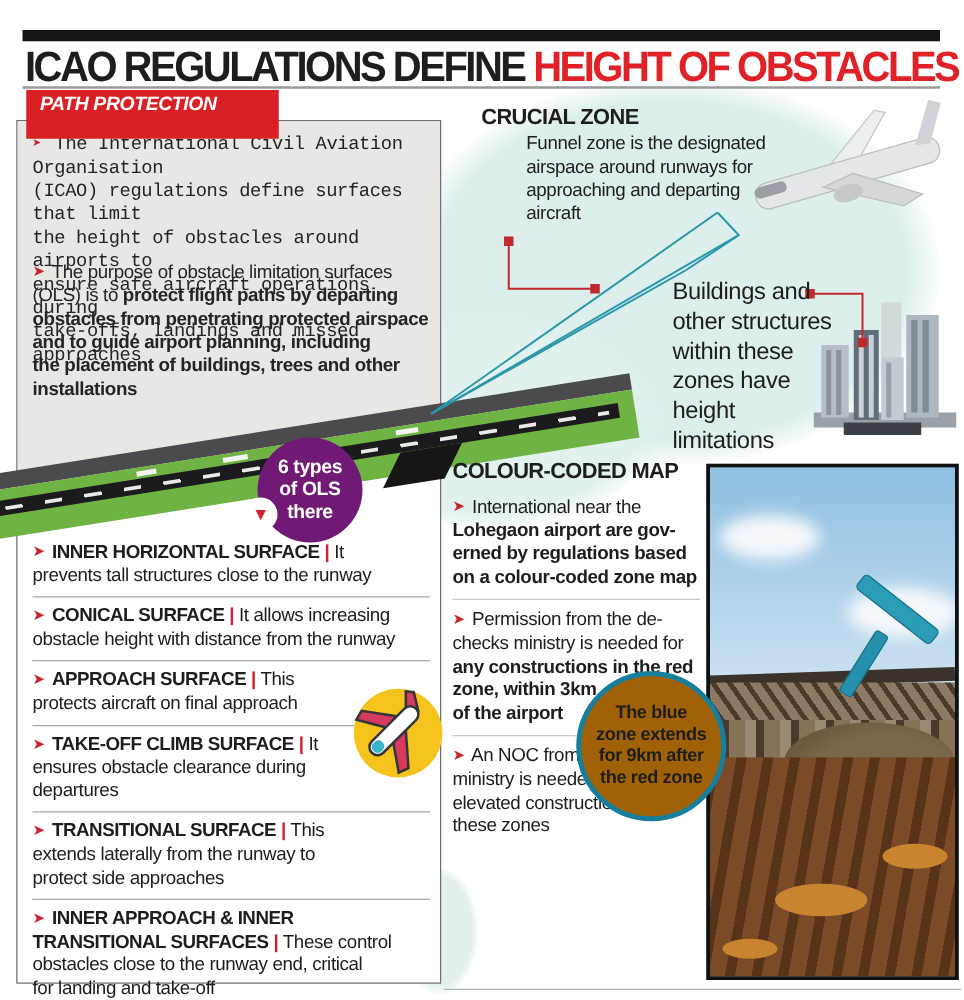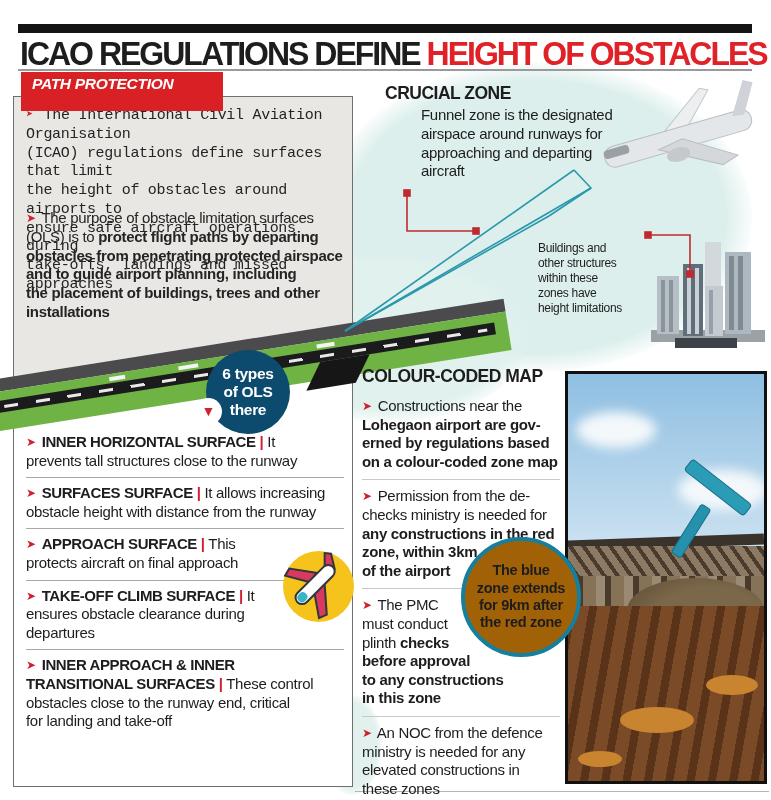--- a/index.html
+++ b/index.html
@@ -56,33 +56,33 @@
   .strip:after { content:''; position:absolute; left:8px; right:8px; top:5px; height:2.5px;
     background:repeating-linear-gradient(90deg,#e9e9e9 0 14px, transparent 14px 32px); }
   .tmark { position:absolute; height:4px; background:#f4f4f4; top:16px; }
   .tm1 { left:120px; width:16px; } .tm2 { left:190px; width:20px; }
   .tm3 { left:265px; width:16px; top:37px; } .tm4 { left:330px; width:18px; }
   .shed { position:absolute; left:322px; top:34px; width:50px; height:26px; background:#161616;
     transform:skewX(-35deg); }
 
   
   .ols-circle { left:206px; top:350px; width:84px; height:84px; border-radius:50%;
-    background:#0c4a6e; color:#fff; z-index:6; text-align:center; font-weight:700;
+    background:#701a75; color:#fff; z-index:6; text-align:center; font-weight:700;
     font-size:15.5px; line-height:1.17; letter-spacing:-0.3px; display:flex;
     align-items:center; justify-content:center; }
   .ols-disc { left:195px; top:398px; width:27px; height:27px; border-radius:50%;
     background:#ffffff; z-index:7; text-align:center; line-height:27px;
     color:#d7212a; font-size:14px; }
 
   
   .crucial-heading { left:385px; top:83px; font-size:17.5px; font-weight:700;
     letter-spacing:-0.5px; z-index:4; }
   .crucial-body { left:385px; top:106px; width:220px; font-size:15px; line-height:1.25;
     letter-spacing:-0.3px; z-index:4;margin-left:36px; }
-  .buildings-note { left:538px; top:241px; width:130px; font-size:12px; line-height:1.25;
+  .buildings-note { left:538px; top:222px; width:130px; font-size:19px; line-height:1.25;
     letter-spacing:-0.3px; z-index:4; }
 
   svg.overlay { position:absolute; left:0; top:0; z-index:3; pointer-events:none; }
   .illus { z-index:1; }
 
   
   .plane-badge { left:283px; top:551px; width:71px; height:71px; z-index:5; }
   .plane-badge .disc { position:absolute; left:0; top:0; width:100%; height:100%;
     border-radius:50%; background:#f6c31d; }
   .plane-badge svg { position:absolute; left:-8px; top:-8px; overflow:visible; }
@@ -158,27 +158,30 @@
     <div class="para para2"><span class="arrow">➤</span> <span class="pl">The purpose of obstacle limitation surfaces
 (OLS) is to </span><b class="pl">protect flight paths by departing
 obstacles from penetrating protected airspace
 and to guide airport planning, including
 the placement of buildings, trees and other
 installations</b></div>
 
     <div class="surface-list">
       <div class="surface-item"><span class="arrow">➤</span> <b class="pl">INNER HORIZONTAL SURFACE</b> <span class="bar">|</span> <span class="pl">It
 prevents tall structures close to the runway</span></div>
-      <div class="surface-item"><span class="arrow">➤</span> <b class="pl">SURFACES SURFACE</b> <span class="bar">|</span> <span class="pl">It allows increasing
+      <div class="surface-item"><span class="arrow">➤</span> <b class="pl">CONICAL SURFACE</b> <span class="bar">|</span> <span class="pl">It allows increasing
 obstacle height with distance from the runway</span></div>
       <div class="surface-item"><span class="arrow">➤</span> <b class="pl">APPROACH SURFACE</b> <span class="bar">|</span> <span class="pl">This
 protects aircraft on final approach</span></div>
       <div class="surface-item"><span class="arrow">➤</span> <b class="pl">TAKE-OFF CLIMB SURFACE</b> <span class="bar">|</span> <span class="pl">It
 ensures obstacle clearance during
 departures</span></div>
+      <div class="surface-item"><span class="arrow">➤</span> <b class="pl">TRANSITIONAL SURFACE</b> <span class="bar">|</span> <span class="pl">This
+extends laterally from the runway to
+protect side approaches</span></div>
       <div class="surface-item"><span class="arrow">➤</span> <b class="pl">INNER APPROACH &amp; INNER
 TRANSITIONAL SURFACES</b> <span class="bar">|</span> <span class="pl">These control
 obstacles close to the runway end, critical
 for landing and take-off</span></div>
     </div>
   </div>
 
   <div class="runway abs">
     <div class="road"></div>
     <div class="grass"></div>
@@ -263,35 +266,29 @@
         <polygon points="42,36 28,12 36,10 52,32" fill="#d8395f" stroke="#32363c" stroke-width="2"></polygon>
         <polygon points="62,34 72,24 76,29 68,42" fill="#d8395f" stroke="#32363c" stroke-width="2"></polygon>
         <rect x="18" y="33" width="50" height="13" rx="6.5" fill="#ffffff" stroke="#32363c" stroke-width="2"></rect>
         <rect x="20" y="35" width="10" height="9" rx="4" fill="#3ab4c9"></rect>
       </g>
     </svg>
   </div>
 
   <div class="map-heading abs">COLOUR-CODED MAP</div>
   <div class="map-col abs">
-    <div class="map-bullet"><span class="arrow">➤</span> <span class="pl">Constructions near the
+    <div class="map-bullet"><span class="arrow">➤</span> <span class="pl">International near the
 </span><b class="pl">Lohegaon airport are gov-
 erned by regulations based
 on a colour-coded zone map</b></div>
     <div class="map-bullet"><span class="arrow">➤</span> <span class="pl">Permission from the de-
 checks ministry is needed for
 </span><b class="pl">any constructions in the red
 zone, within 3km
 of the airport</b></div>
-    <div class="map-bullet"><span class="arrow">➤</span> <span class="pl">The PMC
-must conduct
-plinth </span><b class="pl">checks
-before approval
-to any constructions
-in this zone</b></div>
     <div class="map-bullet"><span class="arrow">➤</span> <span class="pl">An NOC from the defence
 ministry is needed for any
 elevated constructions in
 these zones</span><b class="pl"></b></div>
   </div>
 
   <div class="photo abs">
     <div class="ph-sky"></div>
     <div class="ph-cloud ph-c1"></div>
     <div class="ph-cloud ph-c2"></div>

